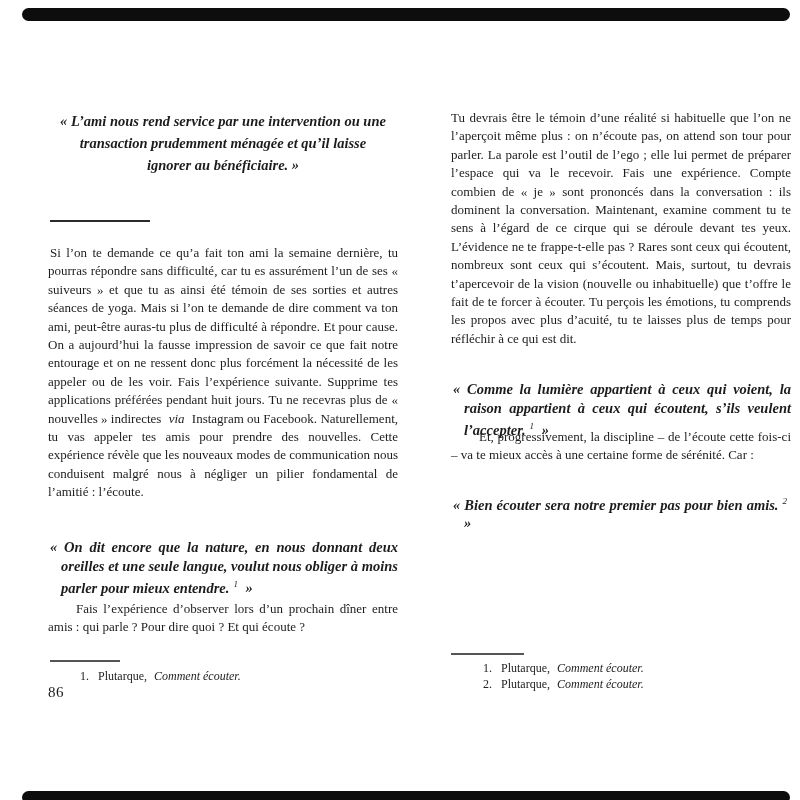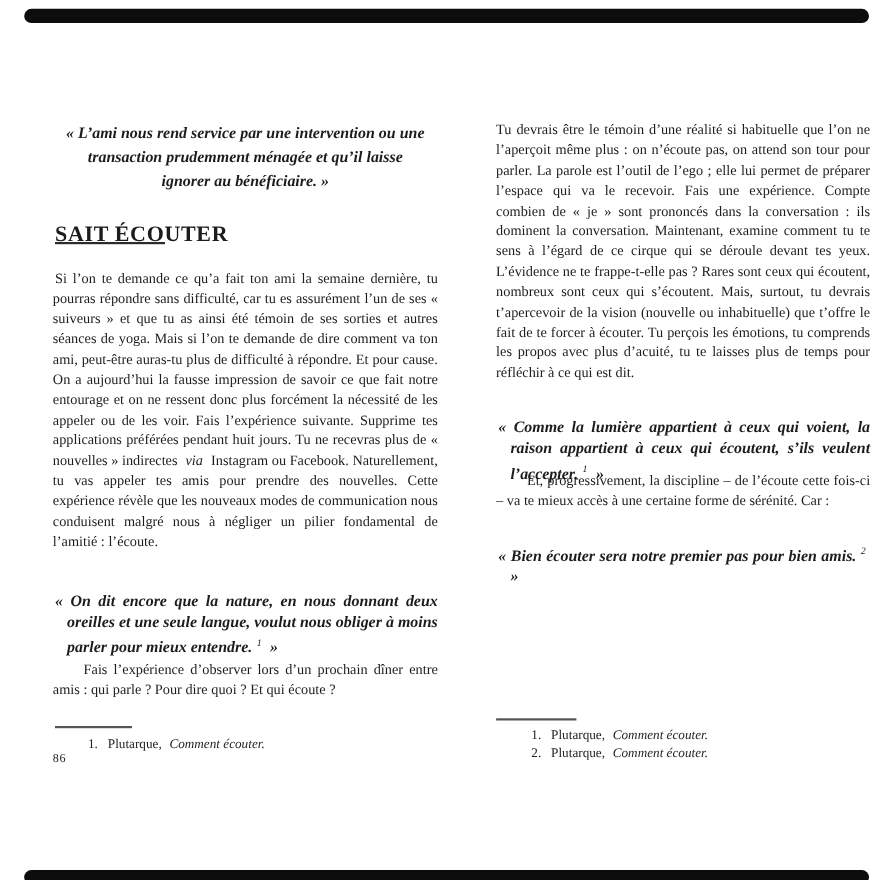--- a/index.html
+++ b/index.html
@@ -88,37 +88,36 @@
     padding-left: 30px;
     color: #222;
   }
   .lp-fn1 { top: 660px; }
   .rp-fn1 { top: 652px; }
   .rp-fn2 { top: 668px; }
   .fn-num { margin-right: 7px; }
 
   .page-number {
     top: 676px;
-    font-size: 11px;
+    font-size: 15px;
     letter-spacing: 0.5px;
   }
 </style>
 </head>
 <body>
 
 <div class="edge-bar top"></div>
 <div class="edge-bar bottom"></div>
 
 <div class="page-col page-left">
 
   <p class="block epigraph">« L’ami nous rend service par une intervention ou une transaction prudemment ménagée et qu’il laisse ignorer au bénéficiaire. »</p>
 
   <h1 class="block chapter-heading">
     <br>
-    <span>SAIT ÉCOUTER</span>
   </h1>
 
   <div class="block heading-rule"></div>
 
   <p class="block body-text lp-para1">
     <span>Si l’on te demande ce qu’a fait ton ami la semaine dernière, tu pourras répondre sans difficulté, car tu es assurément l’un de ses « suiveurs » et que tu as ainsi été témoin de ses sorties et autres séances de yoga. Mais si l’on te demande de dire comment va ton ami, peut-être auras-tu plus de difficulté à répondre. Et pour cause. On a aujourd’hui la fausse impression de savoir ce que fait notre entourage et on ne ressent donc plus forcément la nécessité de les appeler ou de les voir. Fais l’expérience suivante. Supprime tes applications préférées pendant huit jours. Tu ne recevras plus de « nouvelles » indirectes </span><i>via</i><span> Instagram ou Facebook. Naturellement, tu vas appeler tes amis pour prendre des nouvelles. Cette expérience révèle que les nouveaux modes de communication nous conduisent malgré nous à négliger un pilier fondamental de l’amitié : l’écoute.</span>
   </p>
 
   <p class="block quote lp-quote">
     <span>« On dit encore que la nature, en nous donnant deux oreilles et une seule langue, voulut nous obliger à moins parler pour mieux entendre.</span><sup>1</sup><span> »</span>

